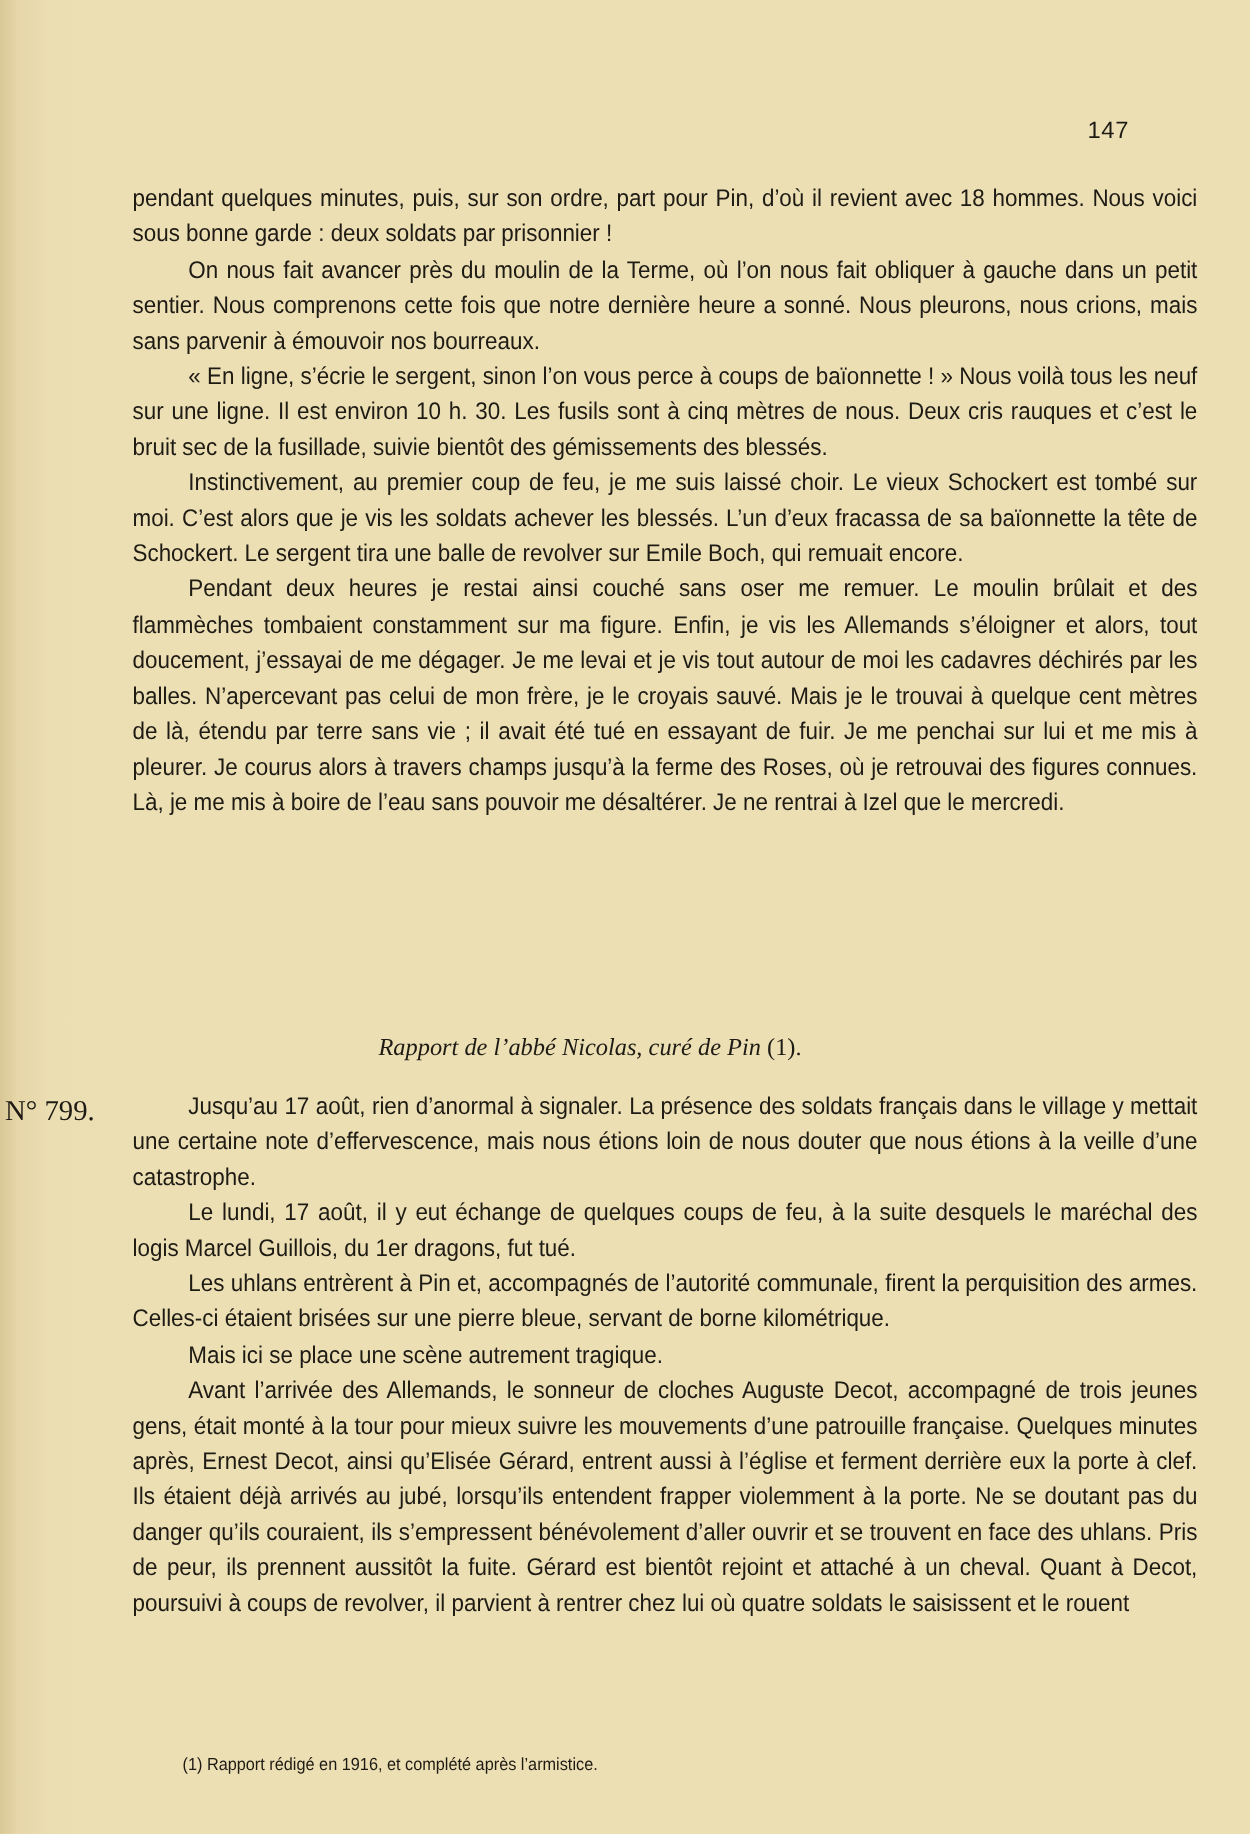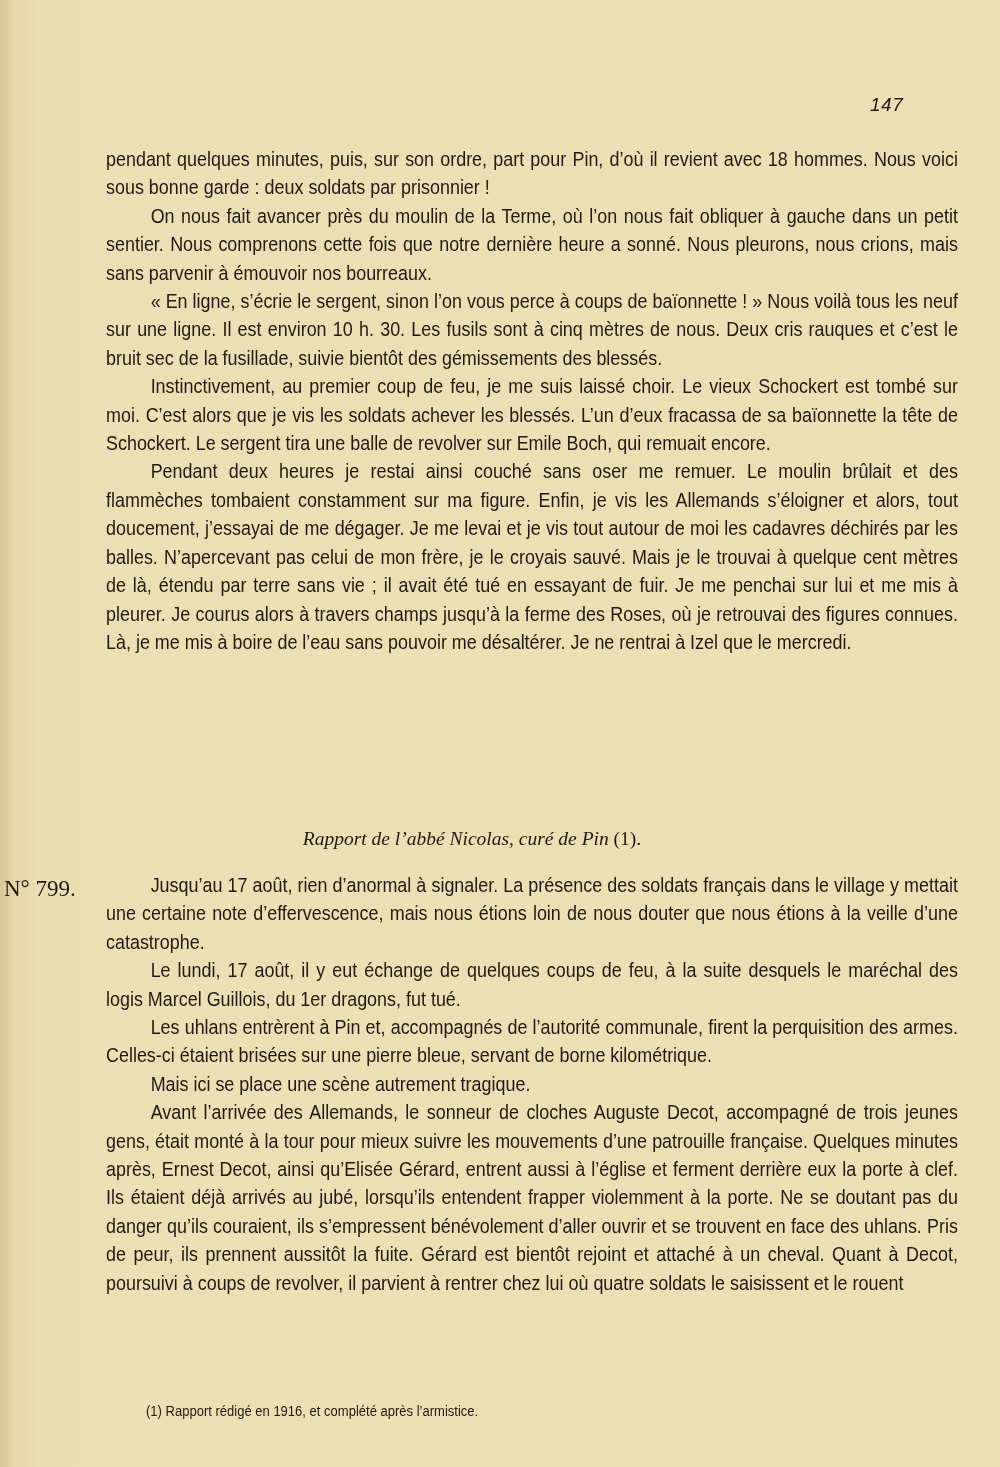--- a/index.html
+++ b/index.html
@@ -6,21 +6,21 @@
   body {
     width: 1000px; height: 1467px; overflow: hidden;
     background: #ecdfb3;
     background-image: linear-gradient(90deg, #d9c896 0px, #e6d6a8 14px, #ebdeb2 40px, #ecdfb3 120px, #ecdfb4 100%);
     font-family: "Liberation Sans Narrow", "Liberation Sans", sans-serif;
     color: #1e1a14;
     position: relative;
   }
   .page-number {
     position: absolute; left: 870px; top: 94px;
-    font-size: 19px; letter-spacing: 0.5px; font-style: italic;
+    font-size: 19px; letter-spacing: 0.5px;
   }
   .body-text {
     position: absolute; left: 106px; top: 146px; width: 852px;
     font-size: 19.3px; line-height: 28.4px;
     text-align: justify;
     transform: scaleX(0.93); transform-origin: left top;
     width: 916px;
   }
   .body-text p { margin: 0; text-indent: 48px; text-align: justify; text-align-last: left; }
   .body-text p.noindent { text-indent: 0; }

